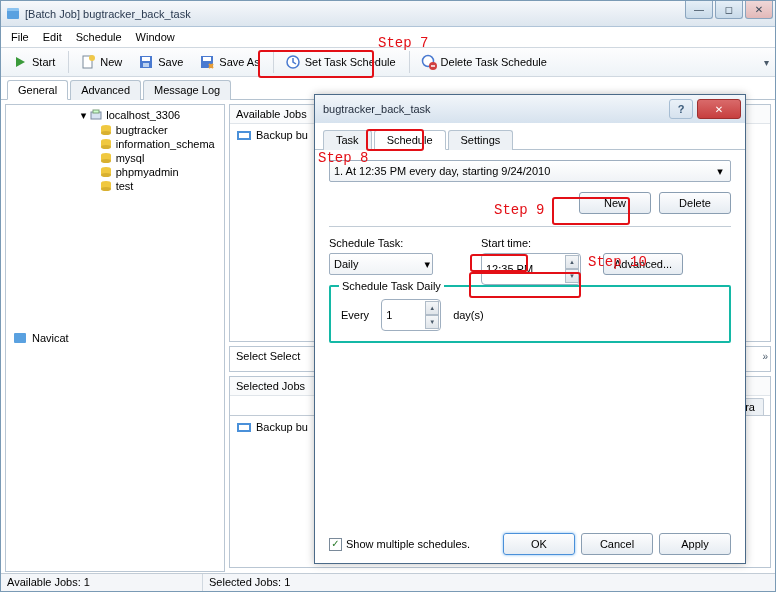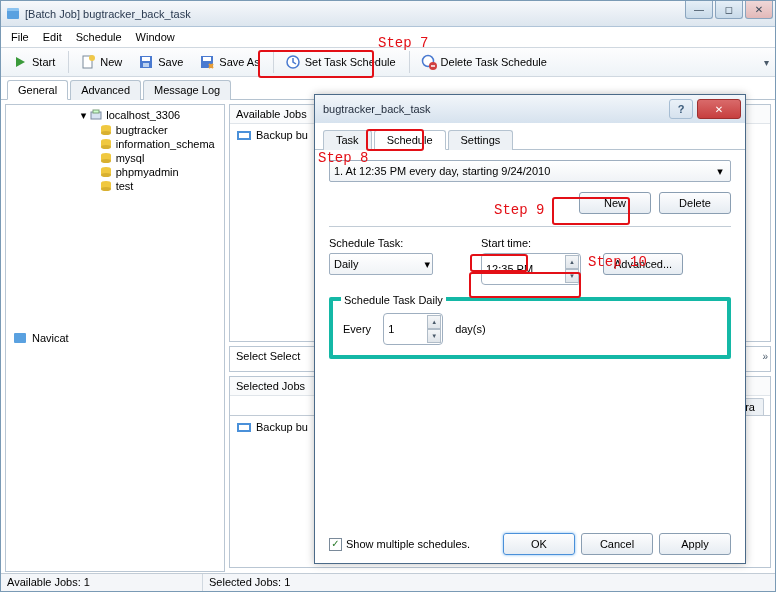--- a/index.html
+++ b/index.html
@@ -70,21 +70,21 @@
 .hr { height:1px; background:#c2ccd6; margin:4px 0 10px 0; }
 
 .field-row { display:flex; align-items:center; gap:12px; }
 .label { margin-bottom:4px; }
 .select { height:22px; border:1px solid #9fafc0; background:linear-gradient(#fff,#f0f3f6); display:flex; align-items:center; padding:0 4px; border-radius:2px; position:relative; }
 .select .chev { position:absolute; right:2px; }
 .spinner { height:32px; border:1px solid #9fafc0; background:#fff; display:flex; align-items:center; padding:0 18px 0 4px; border-radius:4px; position:relative; }
 .spinbtns { position:absolute; right:1px; top:1px; bottom:1px; width:14px; display:flex; flex-direction:column; }
 .spinbtns div { flex:1; border:1px solid #b0bcc8; background:linear-gradient(#f4f6f8,#e0e5ea); display:flex; align-items:center; justify-content:center; font-size:6px; color:#4a5a6a; }
 
-.group { border:4px solid #14b8a6; border-radius:2px; padding:12px 10px 10px 10px; margin-top:12px; position:relative; }
+.group { border:2px solid #14b8a6; border-radius:2px; padding:12px 10px 10px 10px; position:relative; }
 .group-title { position:absolute; top:-7px; left:8px; background:#fff; padding:0 3px; }
 
 .dialog-footer { position:absolute; bottom:8px; left:14px; right:14px; display:flex; align-items:center; }
 .dialog-footer .btns { margin-left:auto; display:flex; gap:6px; }
 .checkbox { width:13px; height:13px; border:1px solid #7a8a9a; background:#fff; display:inline-flex; align-items:center; justify-content:center; margin-right:4px; }
 .check { color:#2a7a2a; font-size:10px; line-height:1; }
 
 .sel-tabs { display:flex; border-bottom:1px solid #c0cad5; padding:2px 4px 0 4px; overflow:hidden; }
 .sel-tab { padding:2px 8px; border:1px solid #c0cad5; border-bottom:none; background:#edf1f5; margin-right:2px; border-radius:2px 2px 0 0; white-space:nowrap; }
 

